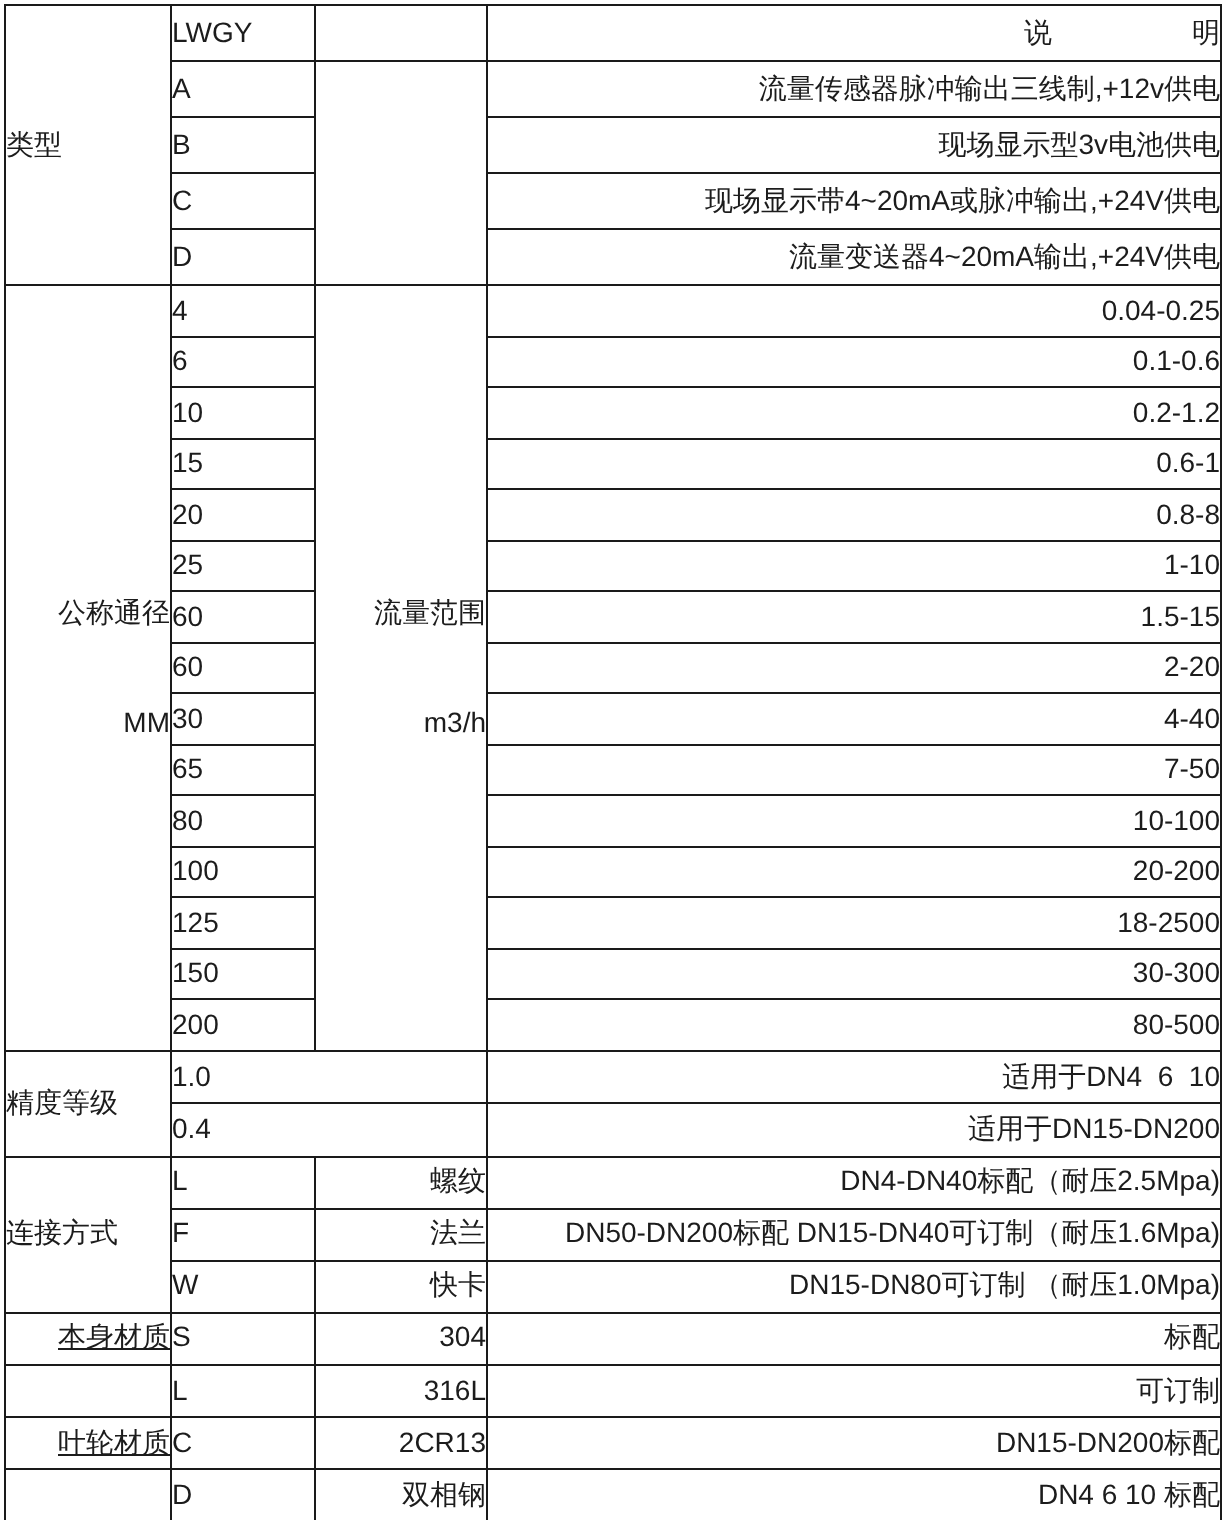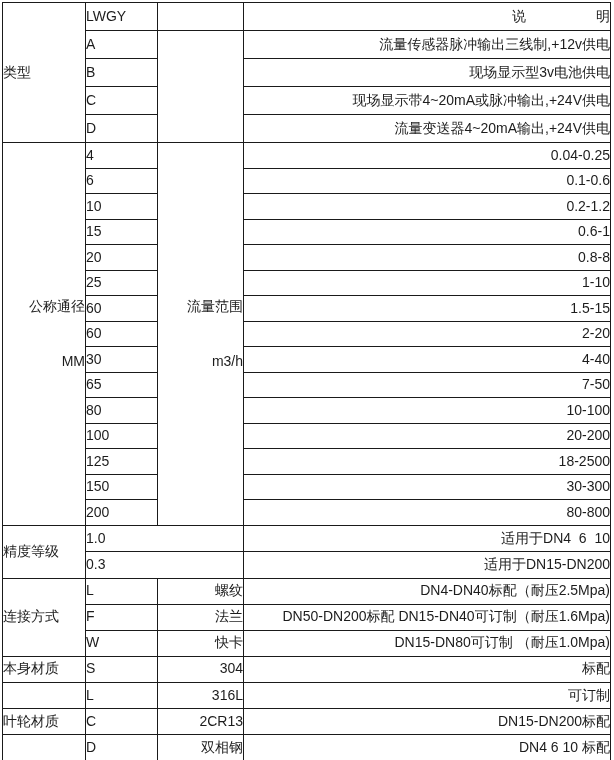--- a/index.html
+++ b/index.html
@@ -33,21 +33,21 @@
   col.c3 { width: 86px; }
   col.c4 { width: 367px; }
   
   tr.rh-a { height: 28px; }
   tr.rh-b { height: 25.5px; }
   tr.rh-c { height: 26.5px; }
   tr.rh-d { height: 26px; }
   tr.rh-e { height: 26.25px; }
   td.center { }
   td.padL  { padding-left: 4px; text-align: right; }
-  td.padL3 { padding-left: 3px; text-align: left; }
+  td.padL3 { padding-left: 3px; text-align: right; text-decoration: underline; }
   .twoline div { line-height: 20px; text-align: right; }
 </style>
 </head>
 <body>
 
 <table class="spec">
   <colgroup>
     <col class="c1">
       <col class="c2">
       <col class="c3">
@@ -138,30 +138,30 @@
   <tr class="rh-b">
     <td class="center">125</td>
     <td class="padL">18-2500</td>
   </tr>
   <tr class="rh-b">
     <td class="center">150</td>
     <td class="padL">30-300</td>
   </tr>
   <tr class="rh-b">
     <td class="center">200</td>
-    <td class="padL">80-800</td>
+    <td class="padL">80-500</td>
   </tr>
 
   <tr class="rh-c">
     <td class="center" rowspan="2">精度等级</td>
     <td class="center" colspan="2">1.0</td>
     <td class="padL">适用于DN4  6  10</td>
   </tr>
   <tr class="rh-c">
-    <td class="center" colspan="2">0.3</td>
+    <td class="center" colspan="2">0.4</td>
     <td class="padL">适用于DN15-DN200</td>
   </tr>
 
   <tr class="rh-d">
     <td class="center" rowspan="3">连接方式</td>
     <td class="center">L</td>
     <td class="padL">螺纹</td>
     <td class="padL">DN4-DN40标配（耐压2.5Mpa)</td>
   </tr>
   <tr class="rh-d">

